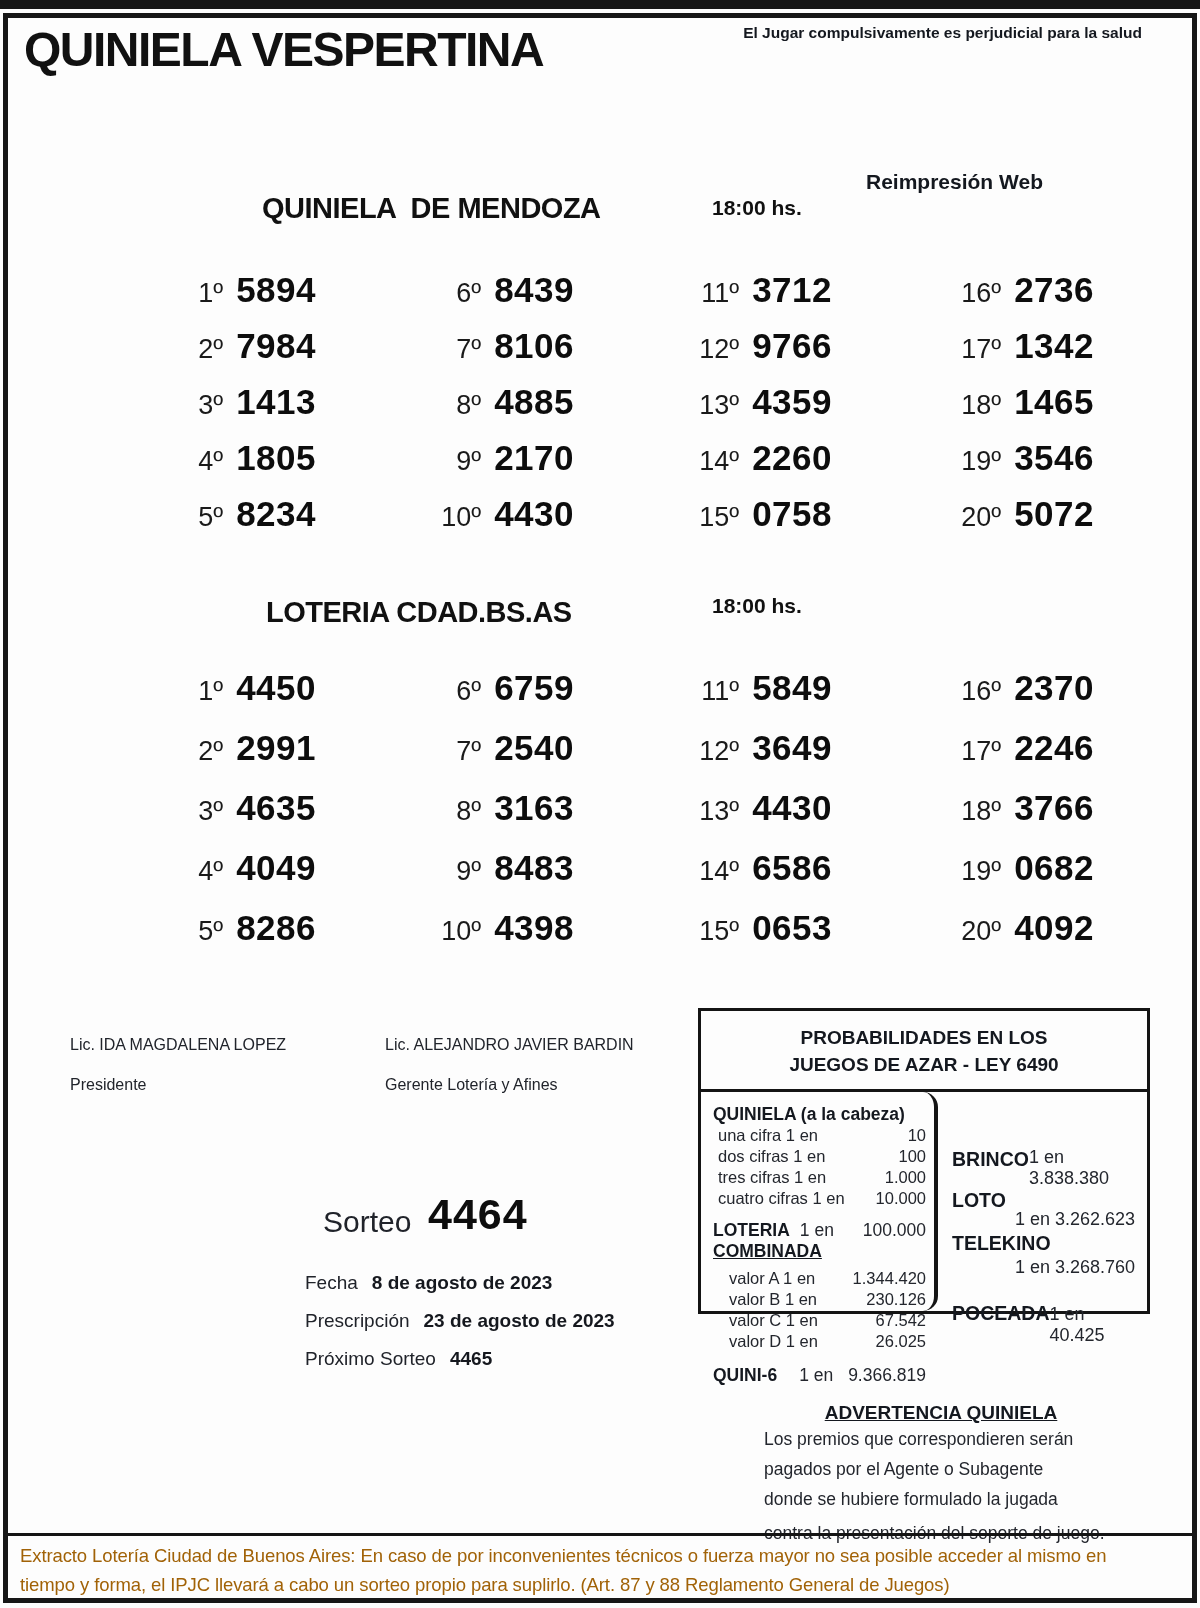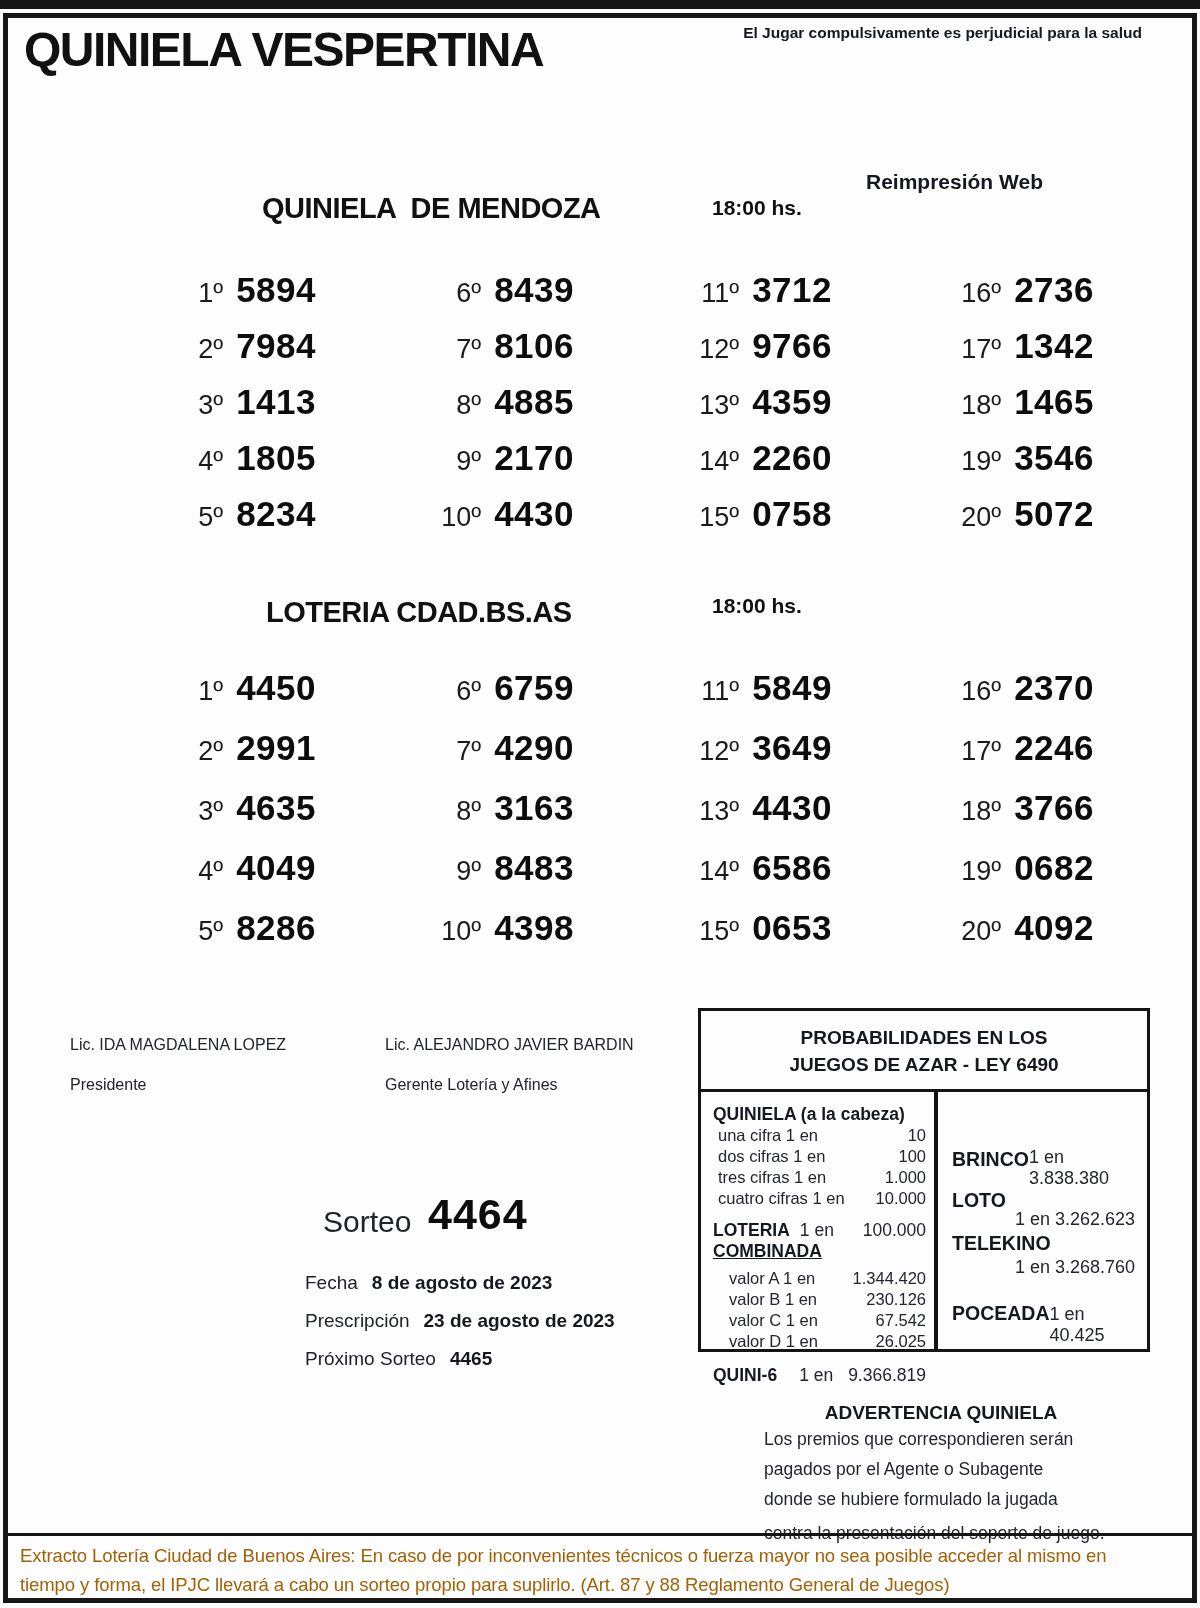--- a/index.html
+++ b/index.html
@@ -28,24 +28,24 @@
   .num { margin-left:13px; font-size:35px; font-weight:bold; letter-spacing:0.5px; color:#0d0d0d; }
 
   .sig-name { font-size:16px; color:#21242b; }
   .sig-role { font-size:16px; color:#21242b; }
 
   .sorteo-label { top:1205px; left:323px; font-size:30px; color:#20232a; }
   .sorteo-number { top:1190px; left:428px; font-size:43px; font-weight:bold; letter-spacing:1px; color:#0d0d0d; }
   .meta-row { left:305px; font-size:19px; color:#20232a; }
   .meta-row .val { font-weight:bold; margin-left:14px; color:#15181e; }
 
-  .prob-box { top:1008px; left:698px; width:452px; height:344px; border:3px solid #141414; background:#fdfdfd; display:flex; flex-direction:column; }
+  .prob-box { top:1008px; left:698px; width:452px; height:306px; border:3px solid #141414; background:#fdfdfd; display:flex; flex-direction:column; }
   .prob-head { text-align:center; font-weight:bold; font-size:19px; line-height:27px; padding:13px 6px 11px; border-bottom:3px solid #141414; color:#14181f; }
   .prob-body { flex:1; display:flex; min-height:0; }
-  .prob-left { width:237px; flex:none; border-right:4px solid #141414; padding:12px 8px 4px 12px; }
+  .prob-left { width:237px; flex:none; border-right:4px solid #141414; padding:12px 8px 4px 12px;border-radius:15px; }
   .prob-right { flex:1; padding:6px 12px 6px 14px; }
   .p-head { font-weight:bold; font-size:17.5px; color:#14181f; }
   .p-row { display:flex; justify-content:space-between; font-size:16.5px; line-height:21px; color:#23262d; }
   .p-row .pl { padding-left:5px; }
   .p-row .pl2 { padding-left:16px; }
   .p-gap { height:10px; }
   .p-strong-row { display:flex; font-size:17.5px; line-height:22px; color:#23262d; align-items:baseline; }
   .p-strong-row .nm { font-weight:bold; color:#14181f; }
   .p-strong-row .mid { margin-left:10px; }
   .p-strong-row .vv { margin-left:auto; }
@@ -56,21 +56,21 @@
   .g-stagger .gname { align-self:flex-start; }
   .g-two { margin-top:2px; }
   .g-two .godds { display:block; text-align:right; margin-top:2px; }
   .g-inline { margin-top:24px; display:flex; justify-content:space-between; align-items:baseline; }
 
   .institute { top:1424px; left:230px; width:480px; }
   .institute .iname { font-size:20.5px; font-weight:bold; letter-spacing:-0.3px; color:#14181f; }
   .institute .iline { font-size:17px; color:#23262d; margin-top:7px; white-space:pre; }
 
   .advertencia { top:1402px; left:748px; width:386px; }
-  .advertencia .atitle { text-align:center; font-weight:bold; font-size:19px; color:#14181f; }
+  .advertencia .atitle { text-align:center; font-weight:bold; font-size:19px; color:#14181f;text-decoration:underline; }
   .advertencia .aline { font-size:17.5px; line-height:30px; padding-left:16px; color:#23262d; }
   .advertencia .aline.last { margin-top:4px; }
 
   .footer-sep { top:1533px; left:8px; right:8px; height:3px; background:#141414; }
   .footer-text { top:1541px; left:20px; width:1142px; font-size:18.5px; line-height:29px; color:#a16207; letter-spacing:-0.1px; }
 </style>
 </head>
 <body>
 
 <div class="page">
@@ -201,21 +201,21 @@
           <span class="num">8286</span>
         </div>
     </div>
     <div class="rcol">
       <div class="cell">
           <span class="pos">6º</span>
           <span class="num">6759</span>
         </div>
       <div class="cell">
           <span class="pos">7º</span>
-          <span class="num">4290</span>
+          <span class="num">2540</span>
         </div>
       <div class="cell">
           <span class="pos">8º</span>
           <span class="num">3163</span>
         </div>
       <div class="cell">
           <span class="pos">9º</span>
           <span class="num">8483</span>
         </div>
       <div class="cell">

